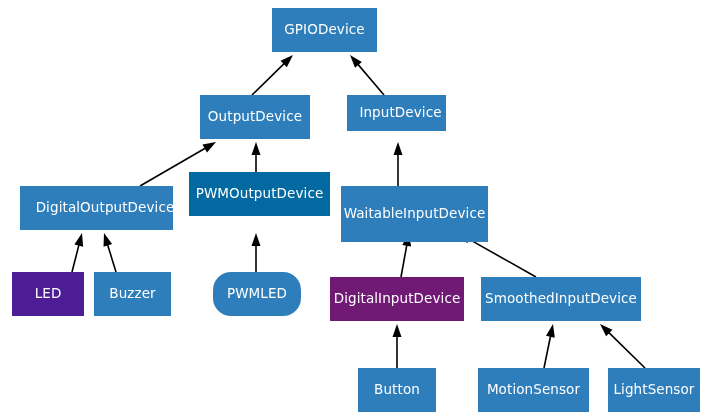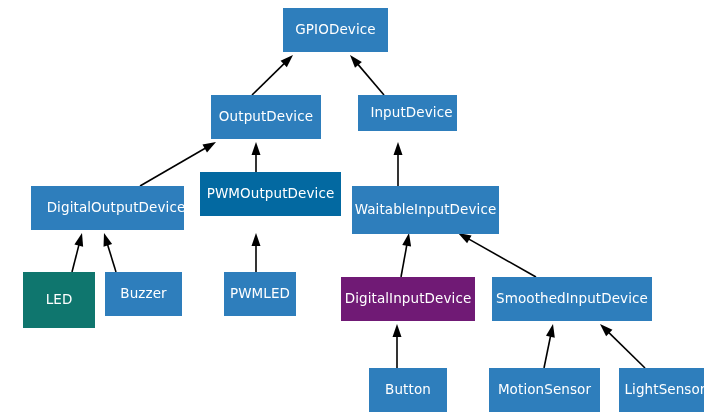--- a/index.html
+++ b/index.html
@@ -28,21 +28,20 @@
     box-sizing: border-box;
     display: flex;
     align-items: center;
     justify-content: center;
     color: #ffffff;
     font-size: 13.5px;
     letter-spacing: 0.1px;
     line-height: 1;
     white-space: nowrap;
     user-select: none;
-    margin-left: 11px;
   }
   .node-label {
     display: block;
   }
 </style>
 </head>
 <body>
 
 <div id="diagram-root">
   <svg id="edge-layer" width="704" height="415" viewBox="0 0 704 415" xmlns="http://www.w3.org/2000/svg">
@@ -107,30 +106,30 @@
     </div>
     <div class="class-node" style="left: 347px; top: 95px; width: 99px; height: 36px; background: rgb(46, 126, 188); color: rgb(255, 255, 255); padding-left: 8px;">
       <span class="node-label">InputDevice</span>
     </div>
     <div class="class-node" style="left: 20px; top: 186px; width: 153px; height: 44px; background: rgb(46, 126, 188); color: rgb(255, 255, 255); padding-left: 17px;">
       <span class="node-label">DigitalOutputDevice</span>
     </div>
     <div class="class-node" style="left: 189px; top: 172px; width: 141px; height: 44px; background: #0369a1; color: rgb(255, 255, 255);">
       <span class="node-label">PWMOutputDevice</span>
     </div>
-    <div class="class-node" style="left: 341px; top: 186px; width: 147px; height: 48px; background: rgb(46, 126, 188); color: rgb(255, 255, 255);">
+    <div class="class-node" style="left: 341px; top: 186px; width: 147px; height: 56px; background: rgb(46, 126, 188); color: rgb(255, 255, 255);">
       <span class="node-label">WaitableInputDevice</span>
     </div>
-    <div class="class-node" style="left: 12px; top: 272px; width: 72px; height: 56px; background: #0f766e; color: rgb(255, 255, 255);">
+    <div class="class-node" style="left: 12px; top: 272px; width: 72px; height: 44px; background: #4c1d95; color: rgb(255, 255, 255);">
       <span class="node-label">LED</span>
     </div>
     <div class="class-node" style="left: 94px; top: 272px; width: 77px; height: 44px; background: rgb(46, 126, 188); color: rgb(255, 255, 255);">
       <span class="node-label">Buzzer</span>
     </div>
-    <div class="class-node" style="left: 213px; top: 272px; width: 72px; height: 44px; background: rgb(46, 126, 188); color: rgb(255, 255, 255);">
+    <div class="class-node" style="left: 213px; top: 272px; width: 88px; height: 44px; background: rgb(46, 126, 188); color: rgb(255, 255, 255); border-radius: 18px;">
       <span class="node-label">PWMLED</span>
     </div>
     <div class="class-node" style="left: 330px; top: 277px; width: 134px; height: 44px; background: #701a75; color: rgb(255, 255, 255);">
       <span class="node-label">DigitalInputDevice</span>
     </div>
     <div class="class-node" style="left: 481px; top: 277px; width: 160px; height: 44px; background: rgb(46, 126, 188); color: rgb(255, 255, 255);">
       <span class="node-label">SmoothedInputDevice</span>
     </div>
     <div class="class-node" style="left: 358px; top: 368px; width: 78px; height: 44px; background: rgb(46, 126, 188); color: #ffffff;">
       <span class="node-label">Button</span>

